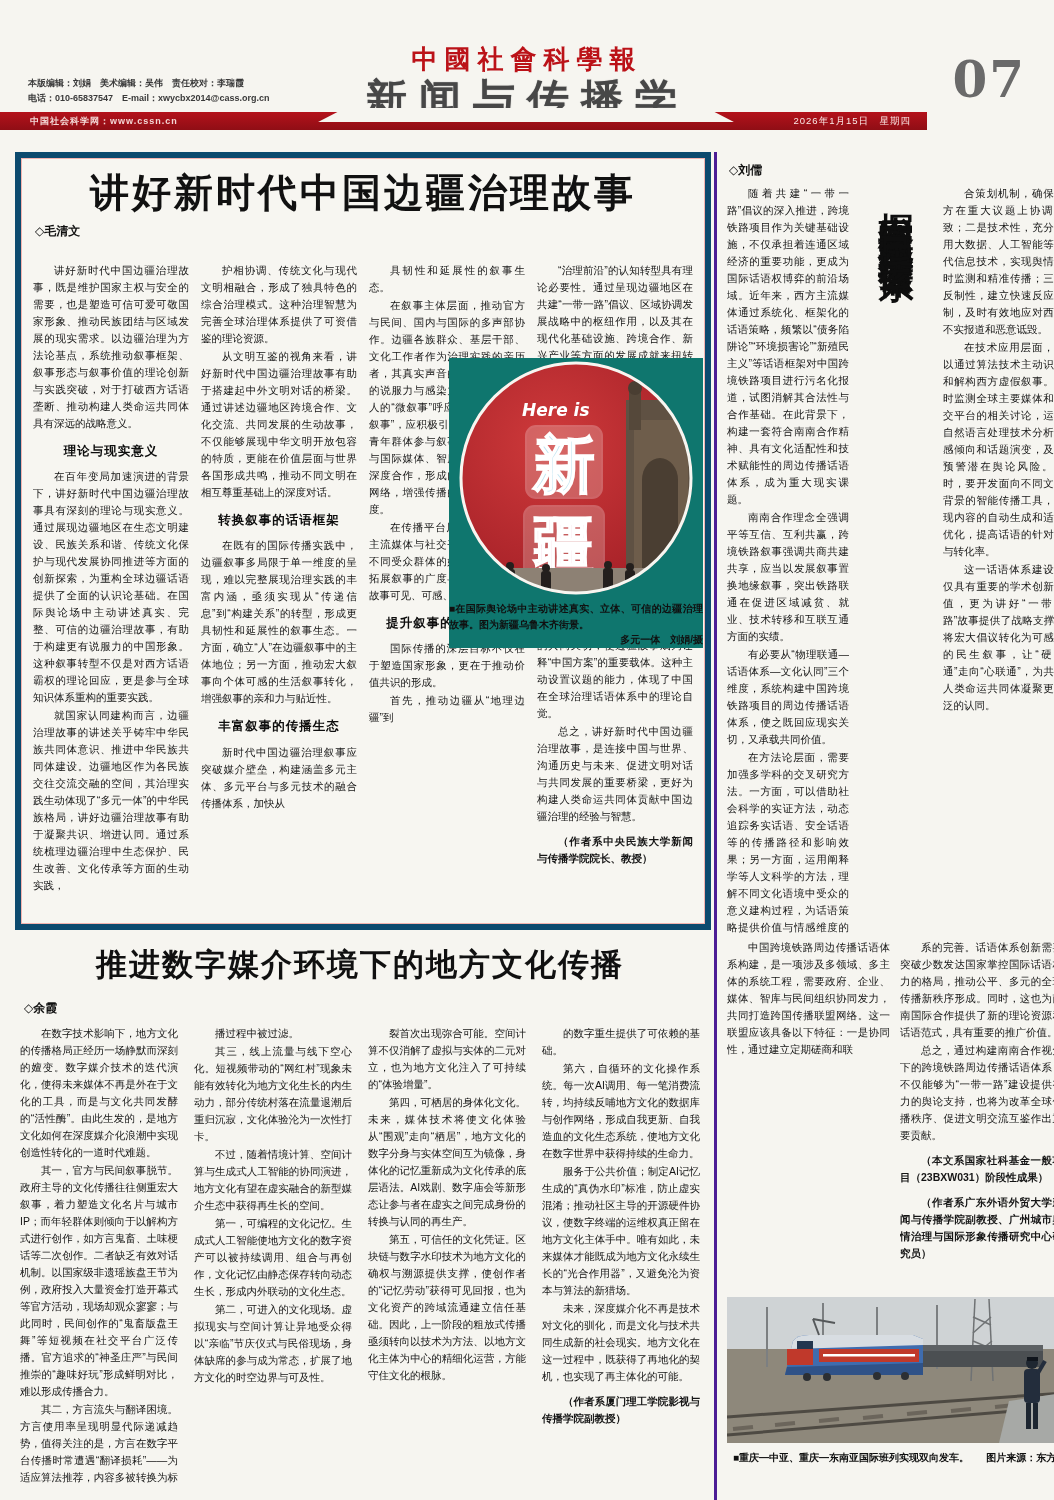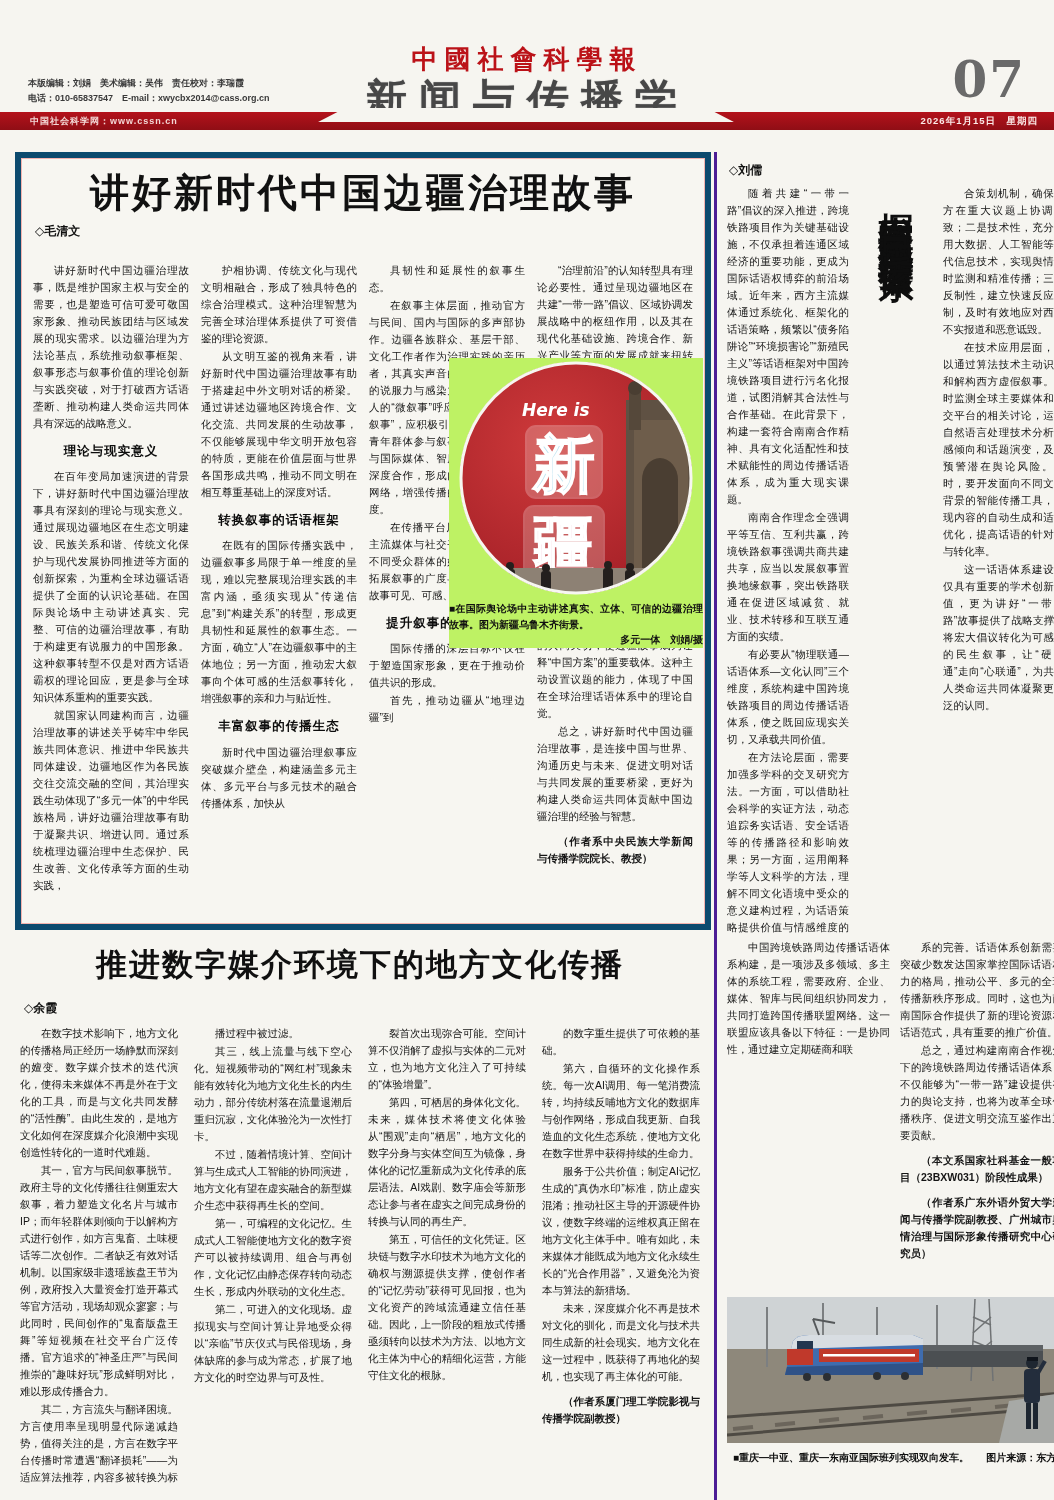--- a/index.html
+++ b/index.html
@@ -1,40 +1,40 @@
 <!DOCTYPE html>
 <html><head>
 <meta charset="utf-8">
 <style>
   html,body{margin:0;padding:0;background:#e8e6e1;font-family:"Liberation Sans","DejaVu Sans",sans-serif;}
   .page{position:relative;width:1054px;height:1500px;margin:0 auto;background:#f6f5f0;overflow:hidden;color:#1c1c1c;}
   
   .hdr-left{position:absolute;left:28px;top:76px;width:300px;font-size:9px;font-weight:bold;color:#3a3a3a;line-height:1.7;}
-  .site-bar{position:absolute;left:0;top:112px;width:1054px;height:18px;background:linear-gradient(#b4121b,#8f0e15);}
+  .site-bar{position:absolute;left:0;top:112px;width:904px;height:18px;background:linear-gradient(#b4121b,#8f0e15);padding-left:23px;}
   .site-bar .site{position:absolute;left:30px;top:3px;color:#f3d7d5;font-size:9px;font-weight:bold;letter-spacing:1px;}
-  .site-bar .date{position:absolute;right:16px;top:3px;color:#fbe9e7;font-size:9.5px;font-weight:bold;letter-spacing:1px;}
+  .site-bar .date{position:absolute;right:16px;top:3px;color:#fbe9e7;font-size:9.5px;font-weight:normal;letter-spacing:1px;}
   .bar-notch{position:absolute;left:300px;top:108px;width:452px;height:14px;background:#f6f5f0;clip-path:polygon(4% 100%,10% 0,90% 0,96% 100%);}
   .masthead{position:absolute;left:0;top:42px;width:1054px;text-align:center;}
   .masthead .brand{font-family:"DejaVu Serif","Liberation Serif",serif;font-weight:900;color:#bb1218;font-size:26px;letter-spacing:7px;}
   .masthead .section{margin-top:2px;font-weight:900;color:#474747;font-size:42px;letter-spacing:12px;line-height:1;text-shadow:0 0 1px #888;}
   .pageno{position:absolute;right:28px;top:50px;font-size:50px;font-weight:900;color:#6a6a6a;font-family:"DejaVu Serif","Liberation Serif",serif;letter-spacing:2px;}
   
   .byline{font-size:12px;font-weight:bold;color:#101010;}
   .cols{display:flex;}
   .col{overflow:hidden;font-size:10.5px;line-height:1.62;color:#151515;}
   .col p.p{margin:0 0 1px;text-indent:2em;text-align:justify;}
   .col h4.h{margin:9px 0 7px;font-size:12.5px;text-align:center;color:#0d0d0d;letter-spacing:1px;}
   .col p.c,.col p.n{margin:8px 0 0;font-weight:bold;text-indent:2em;text-align:justify;}
   
   .a1{position:absolute;left:15px;top:152px;width:684px;height:766px;border:6px solid #0c4a6e;background:#f7f6f1;box-shadow:0 0 0 1px #f3b3ae inset;}
   .a1 .headline{margin:14px 8px 4px;text-align:center;font-size:39px;font-weight:900;color:#111;letter-spacing:3px;line-height:1.1;}
   .a1 .byline{margin:8px 0 16px 14px;}
   .a1 .cols{position:absolute;left:12px;top:104px;width:660px;height:648px;gap:12px;align-items:center;}
   .a1 .col{width:156px;height:648px;}
-  .a1-fig{position:absolute;left:428px;top:200px;width:254px;background:#bef264;padding:2px 0 0;z-index:5;}
+  .a1-fig{position:absolute;left:428px;top:200px;width:254px;background:#0f766e;padding:2px 0 0;z-index:5;}
   .a1-fig svg{display:block;margin:0 auto;}
   .figcap{margin-top:5px;font-size:10px;font-weight:bold;line-height:1.55;text-align:justify;color:#101010;}
   .figcap .cr{display:block;text-align:right;}
   
   .a2{position:absolute;left:20px;top:936px;width:680px;height:564px;}
   .a2 .headline{margin:8px 0 2px;text-align:center;font-size:31px;font-weight:700;color:#101010;letter-spacing:2px;}
   .a2 .byline{margin:14px 0 8px 4px;}
   .a2 .cols{gap:16px;}
   .a2 .col{width:158px;height:462px;}
   

